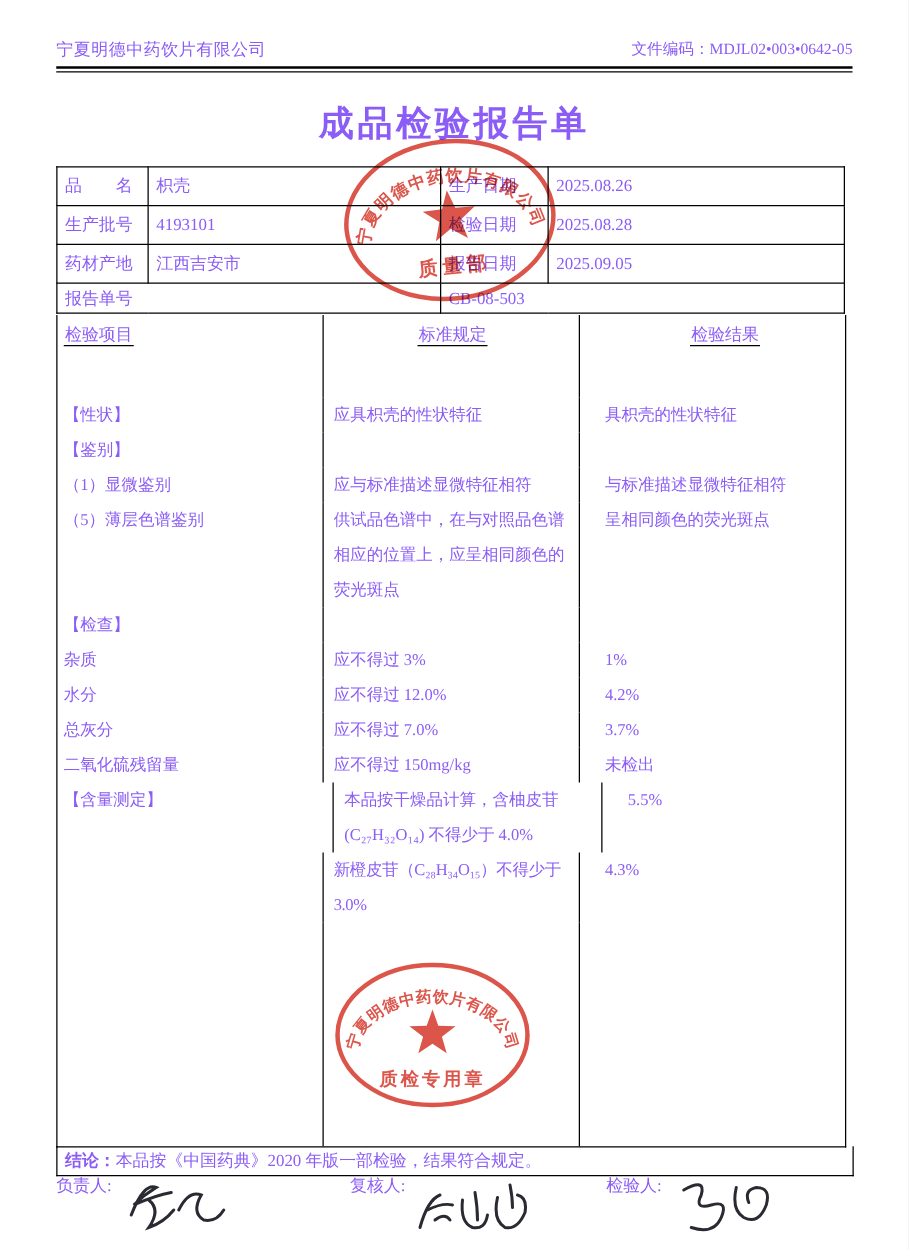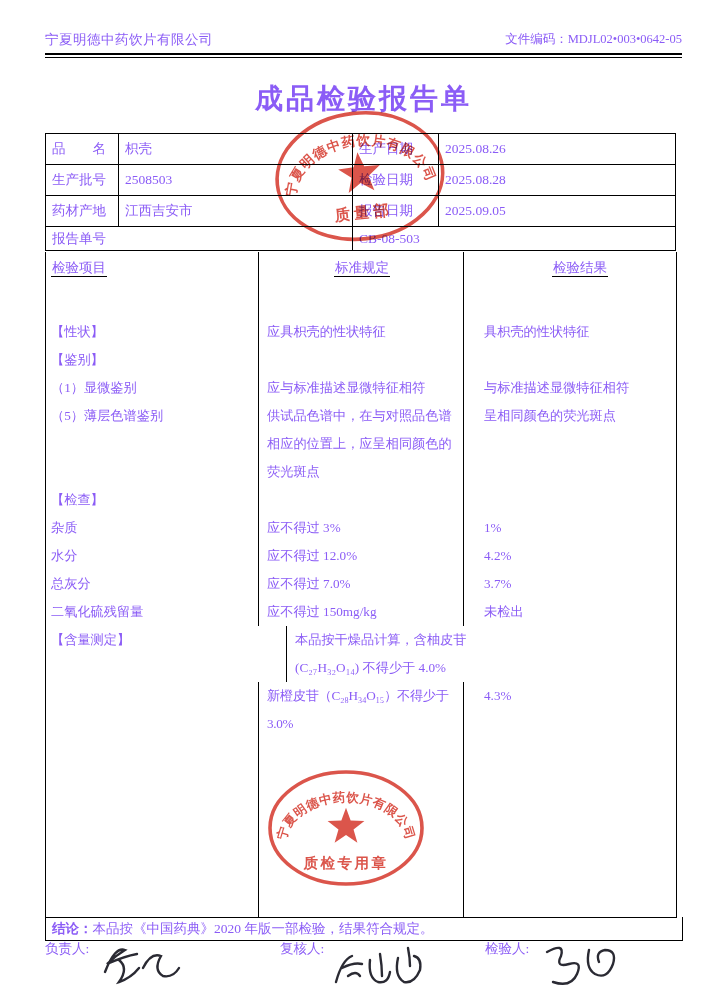--- a/index.html
+++ b/index.html
@@ -76,21 +76,21 @@
       </colgroup>
     <tbody>
         <tr class="r">
       <td>品　　名</td>
       <td>枳壳</td>
       <td>生产日期</td>
       <td>2025.08.26</td>
     </tr>
     <tr class="r">
       <td>生产批号</td>
-      <td>2508503</td>
+      <td>4193101</td>
       <td>检验日期</td>
       <td>2025.08.28</td>
     </tr>
     <tr class="r">
       <td>药材产地</td>
       <td>江西吉安市</td>
       <td>报告日期</td>
       <td>2025.09.05</td>
     </tr>
     <tr class="r4">
@@ -148,20 +148,21 @@
       <div class="c c3">3.7%</div>
     </div>
     <div class="irow h1">
       <div class="c c1">二氧化硫残留量</div>
       <div class="c c2">应不得过 150mg/kg</div>
       <div class="c c3">未检出</div>
     </div>
     <div class="irow h2">
       <div class="c c1">【含量测定】</div>
       <div class="c c2">本品按干燥品计算，含柚皮苷 (C₂₇H₃₂O₁₄) 不得少于 4.0%</div>
+      <div class="c c3">5.5%</div>
     </div>
     <div class="irow h1">
       <div class="c c1"></div>
       <div class="c c2 compact">新橙皮苷（C₂₈H₃₄O₁₅）不得少于 3.0%</div>
       <div class="c c3">4.3%</div>
     </div>
     <div class="irow spacer">
       <div class="c c1"></div>
         <div class="c c2"></div>
         <div class="c c3"></div>

